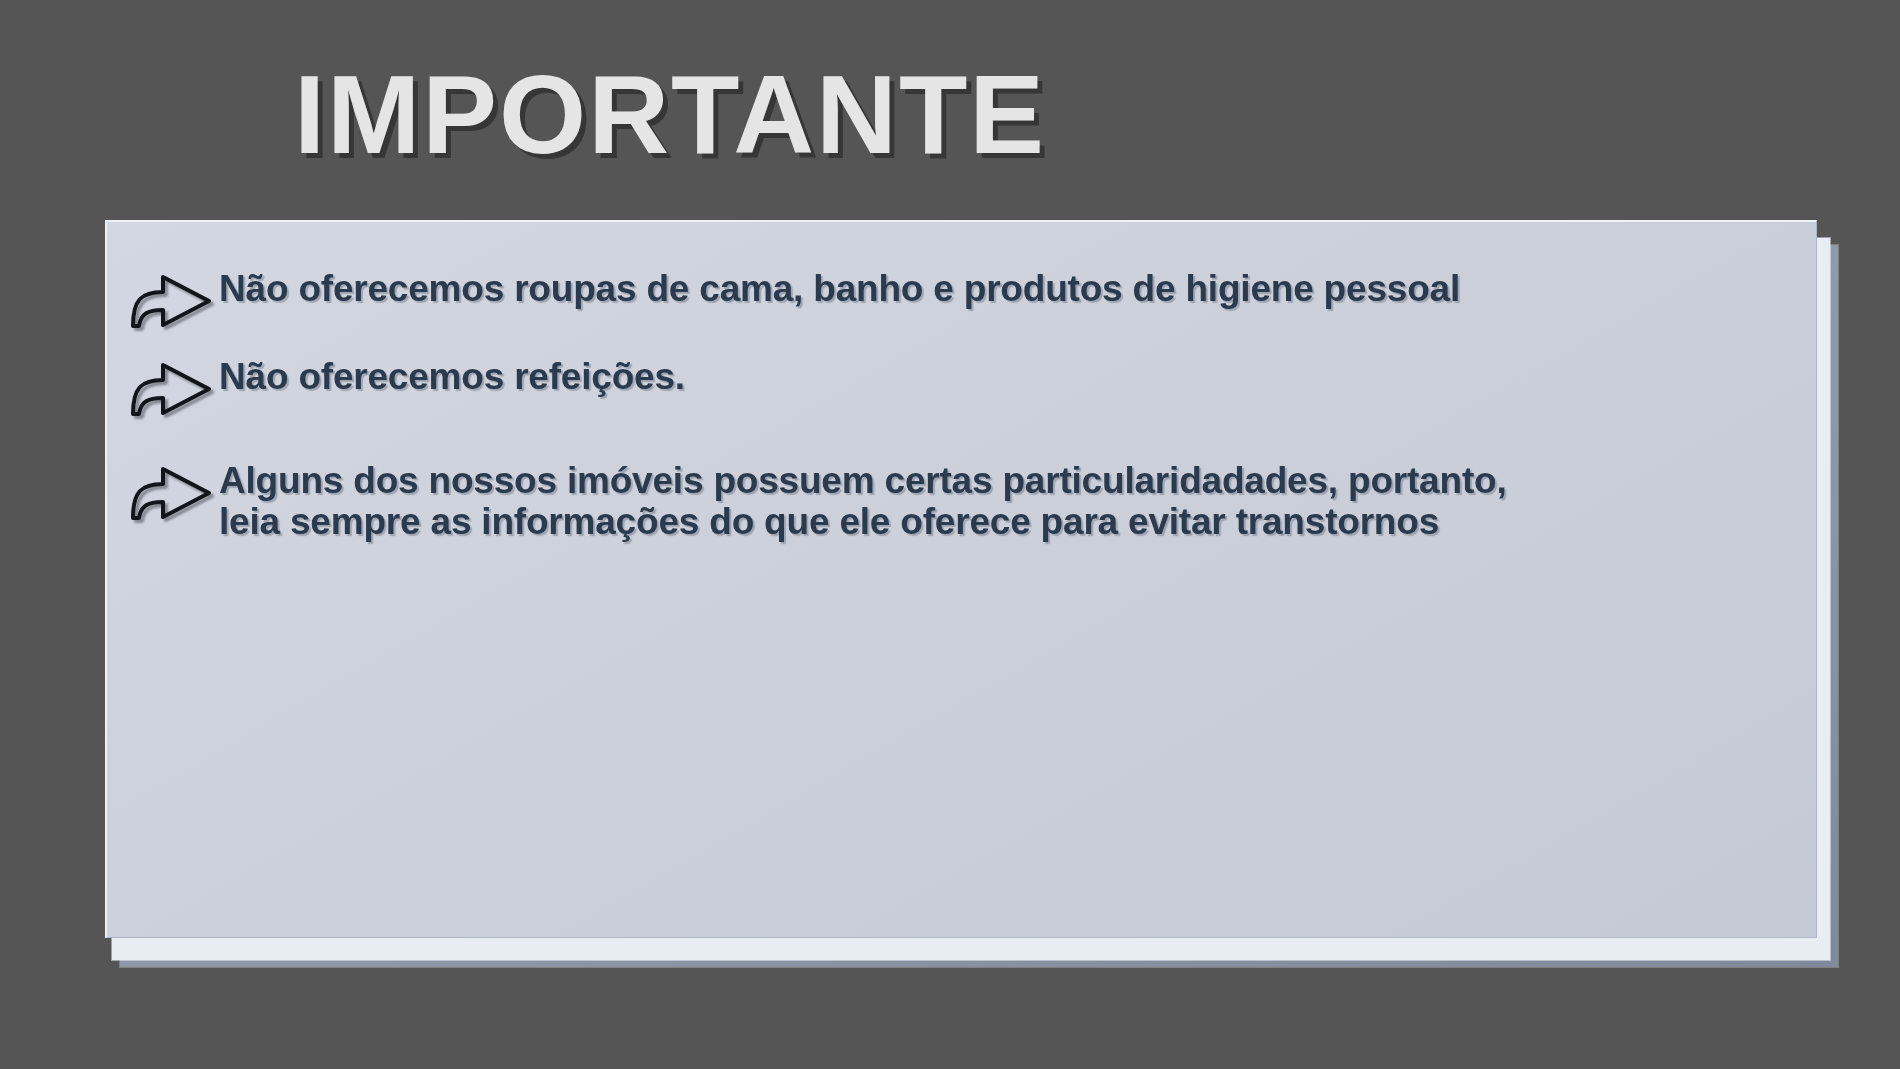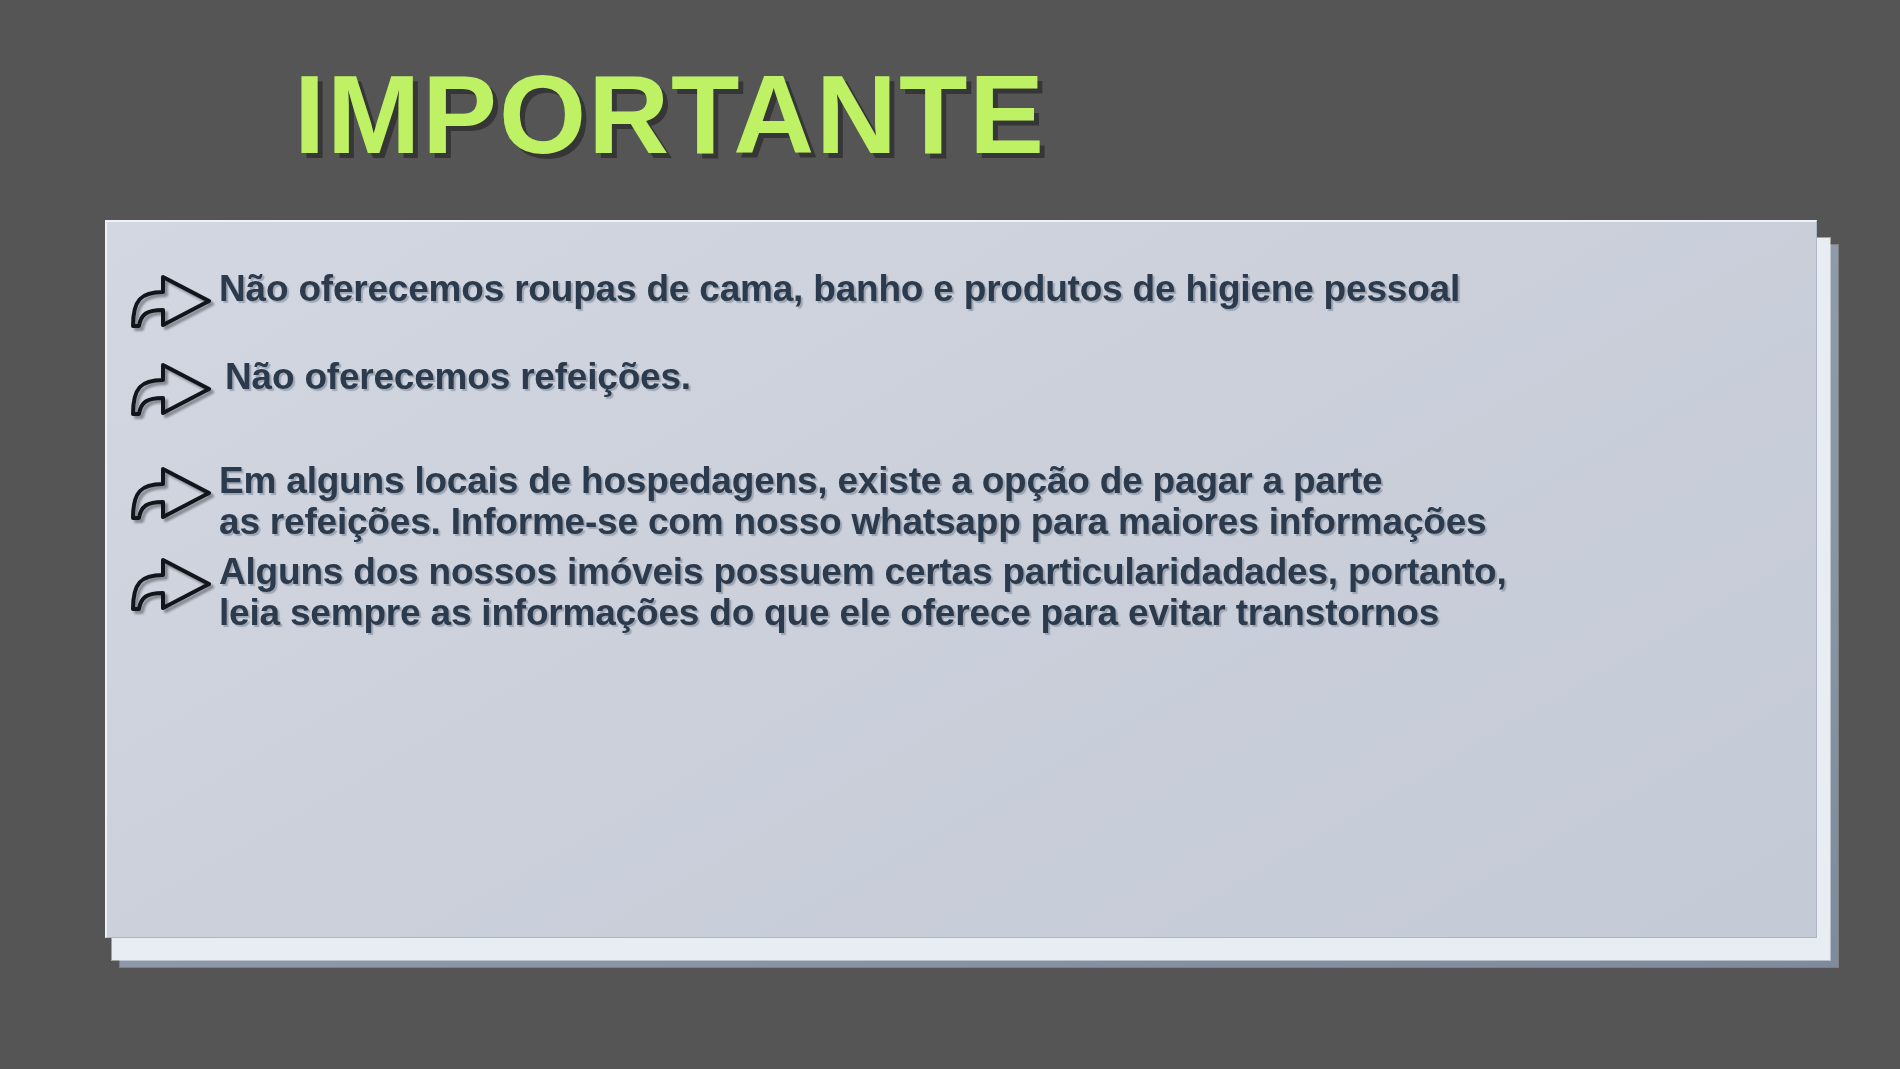--- a/index.html
+++ b/index.html
@@ -26,21 +26,21 @@
   
   #title {
     position: absolute;
     top: 56px;
     left: 0;
     width: 1340px;
     text-align: center;
     font-size: 112px;
     font-weight: 700;
     letter-spacing: 2px;
-    color: #bef264;
+    color: #e5e5e5;
     text-shadow: 5px 5px 0 rgba(30,30,30,0.55);
     line-height: 1.05;
     user-select: none;
   }
 
   
   #panel-back {
     position: absolute;
     left: 120px;
     top: 245px;
@@ -106,21 +106,21 @@
     line-height: 1.12;
     letter-spacing: -0.2px;
     text-shadow: 2px 2px 1px rgba(120,128,142,0.55);
     white-space: pre-line;
     padding-top: 2px;
   }
 
   
   .bullet.b1 { margin-bottom: 22px; }
   .bullet.b2 { margin-bottom: 22px; }
-  .bullet.b3 { margin-bottom: 38px; gap: 6px; }
+  .bullet.b3 { margin-bottom: 38px; }
   .bullet.b4 { margin-bottom: 6px; }
   .bullet.b5 { margin-bottom: 12px; }
 </style>
 </head>
 <body>
 
 <div id="slide">
 
   <div id="title">IMPORTANTE</div>
 
@@ -142,29 +142,20 @@
 
       <div class="bullet b3">
         <span class="bullet-icon">
           <svg viewBox="0 0 88 62" xmlns="http://www.w3.org/2000/svg">
             <path d="M6 56 C6 30 14 22 36 22 L36 7 L82 31 L36 55 L36 40 C20 40 14 44 12 56 Z" fill="none" stroke="#12151b" stroke-width="4" stroke-linejoin="round" stroke-linecap="round"></path>
           </svg>
         </span>
         <span class="bullet-text">Não oferecemos refeições.</span>
       </div>
 
-      <div class="bullet b4">
-        <span class="bullet-icon">
-          <svg viewBox="0 0 88 62" xmlns="http://www.w3.org/2000/svg">
-            <path d="M6 56 C6 30 14 22 36 22 L36 7 L82 31 L36 55 L36 40 C20 40 14 44 12 56 Z" fill="none" stroke="#12151b" stroke-width="4" stroke-linejoin="round" stroke-linecap="round"></path>
-          </svg>
-        </span>
-        <span class="bullet-text">Em alguns locais de hospedagens, existe a opção de pagar a parte
-as refeições. Informe-se com nosso whatsapp para maiores informações</span>
-      </div>
 
       <div class="bullet b5">
         <span class="bullet-icon">
           <svg viewBox="0 0 88 62" xmlns="http://www.w3.org/2000/svg">
             <path d="M6 56 C6 30 14 22 36 22 L36 7 L82 31 L36 55 L36 40 C20 40 14 44 12 56 Z" fill="none" stroke="#12151b" stroke-width="4" stroke-linejoin="round" stroke-linecap="round"></path>
           </svg>
         </span>
         <span class="bullet-text">Alguns dos nossos imóveis possuem certas particularidadades, portanto,
 leia sempre as informações do que ele oferece para evitar transtornos</span>
       </div>

